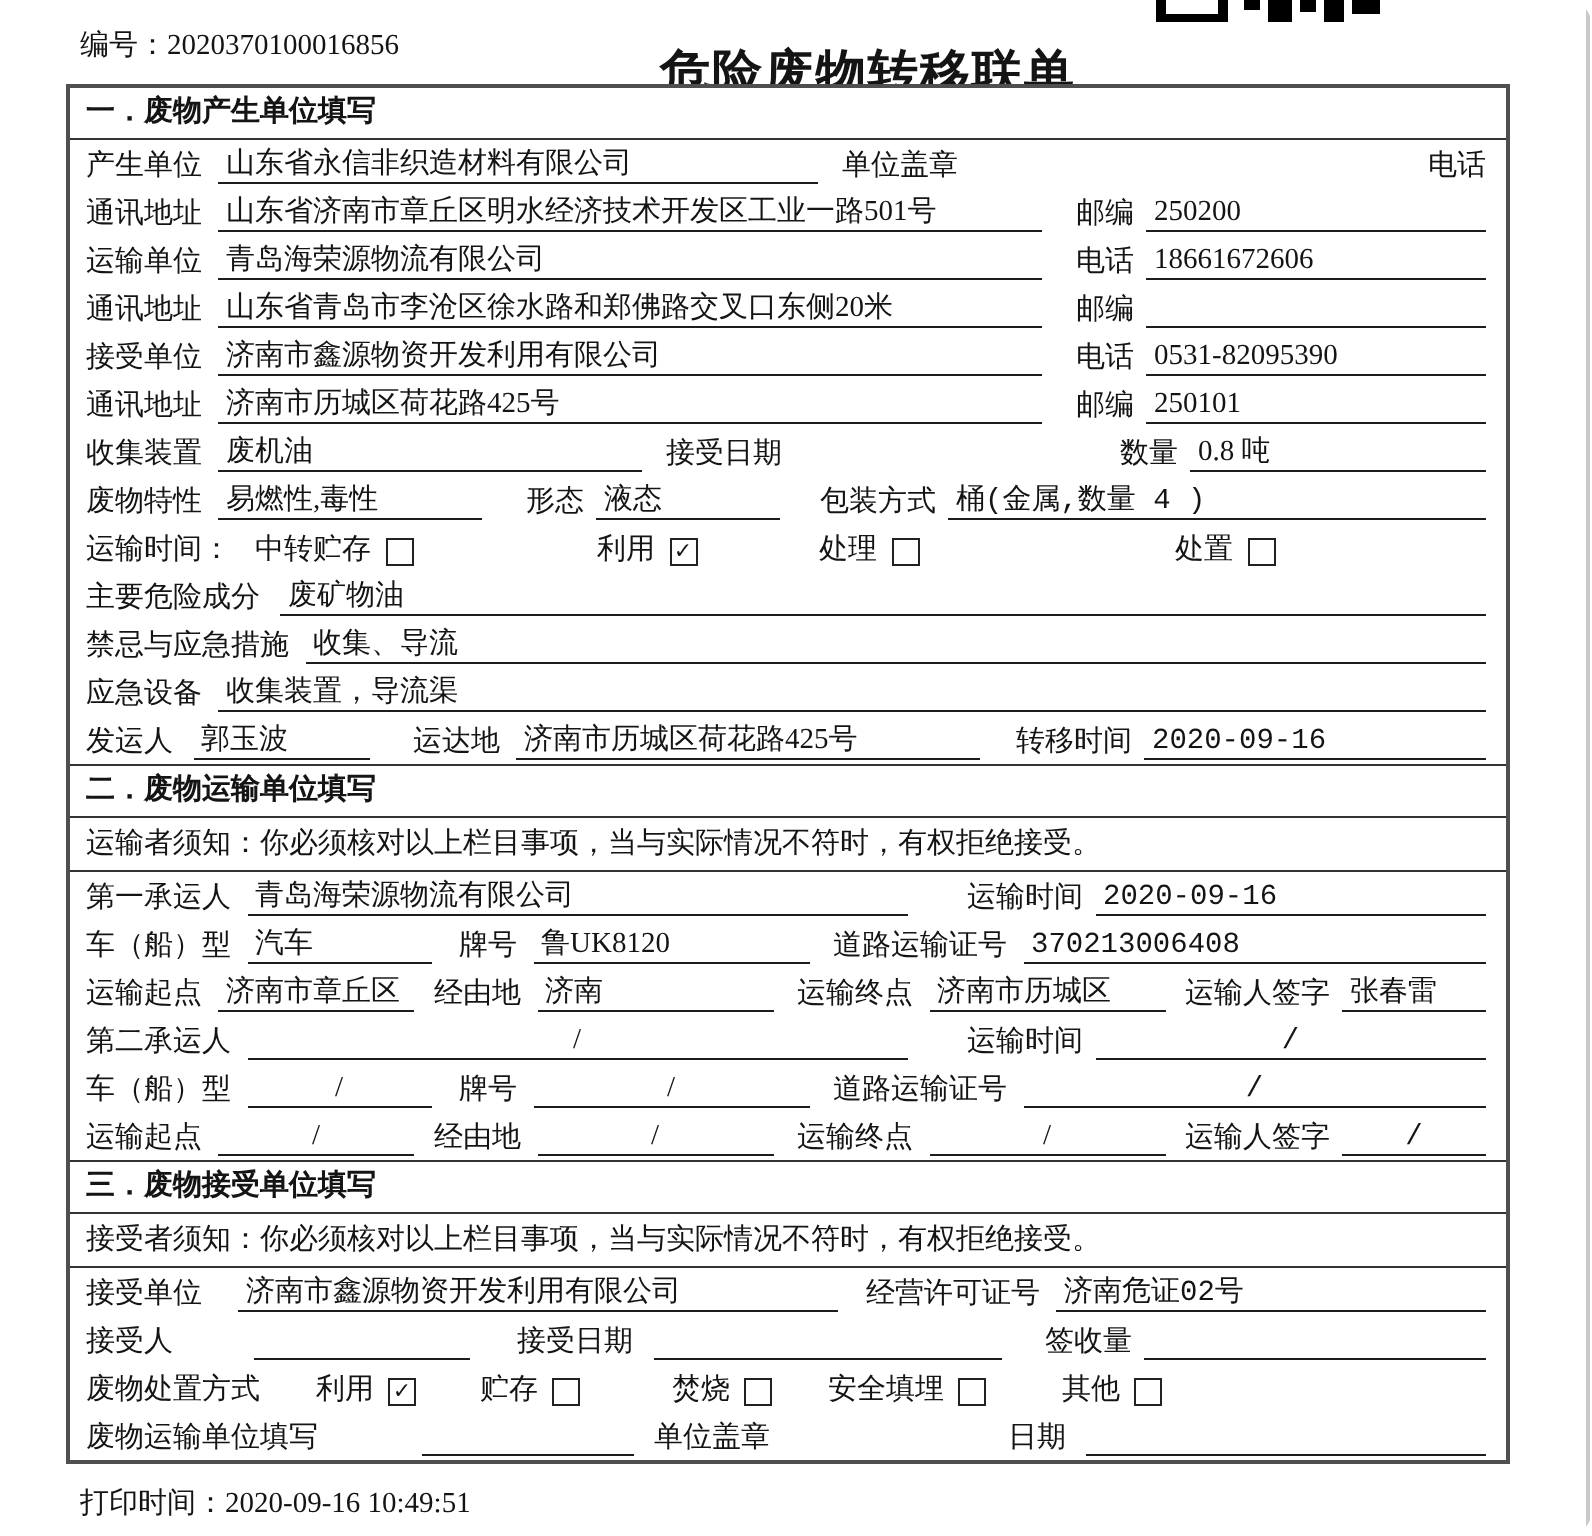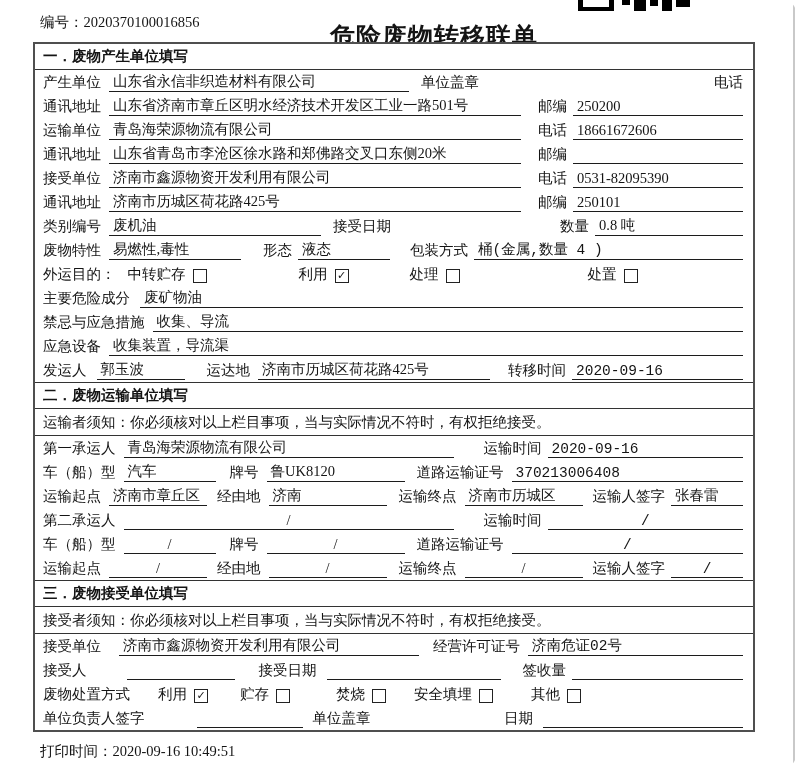--- a/index.html
+++ b/index.html
@@ -115,39 +115,39 @@
 
     <div class="row">
       <span class="lbl">通讯地址</span>
       <span class="u ml8" style="width:412px">济南市历城区荷花路425号</span>
       <span class="sp"></span>
       <span class="lbl">邮编</span>
       <span class="u ml6" style="width:170px">250101</span>
     </div>
 
     <div class="row">
-      <span class="lbl">类别编号</span>
+      <span class="lbl">收集装置</span>
       <span class="u ml8" style="width:212px">废机油</span>
       <span class="lbl ml12">接受日期</span>
       <span class="sp"></span>
       <span class="lbl">数量</span>
       <span class="u ml6" style="width:148px">0.8 吨</span>
     </div>
 
     <div class="row">
       <span class="lbl">废物特性</span>
       <span class="u ml8" style="width:132px">易燃性,毒性</span>
       <span class="lbl ml22">形态</span>
       <span class="u ml6" style="width:92px">液态</span>
       <span class="lbl ml20">包装方式</span>
       <span class="u fill ml6">桶(金属,数量 4 )</span>
     </div>
 
     <div class="row">
-      <span class="lbl">外运目的：</span>
+      <span class="lbl">运输时间：</span>
       <span class="cbitem ml12">
         <span>中转贮存</span>
         <span class="cb"></span>
       </span>
       <span class="cbitem" style="margin-left:92px">
         <span>利用</span>
         <span class="cb">✓</span>
       </span>
       <span class="cbitem" style="margin-left:61px">
         <span>处理</span>
@@ -277,21 +277,21 @@
         <span>安全填埋</span>
         <span class="cb"></span>
       </span>
       <span class="cbitem ml38">
         <span>其他</span>
         <span class="cb"></span>
       </span>
     </div>
 
     <div class="row">
-      <span class="lbl">单位负责人签字</span>
+      <span class="lbl">废物运输单位填写</span>
       <span class="u ml52" style="width:106px"></span>
       <span class="lbl ml10">单位盖章</span>
       <span class="sp"></span>
       <span class="lbl">日期</span>
       <span class="u ml10" style="width:200px"></span>
     </div>
 
   </div>
 
   <div class="print-line"><span>打印时间：</span><span>2020-09-16 10:49:51</span></div>

